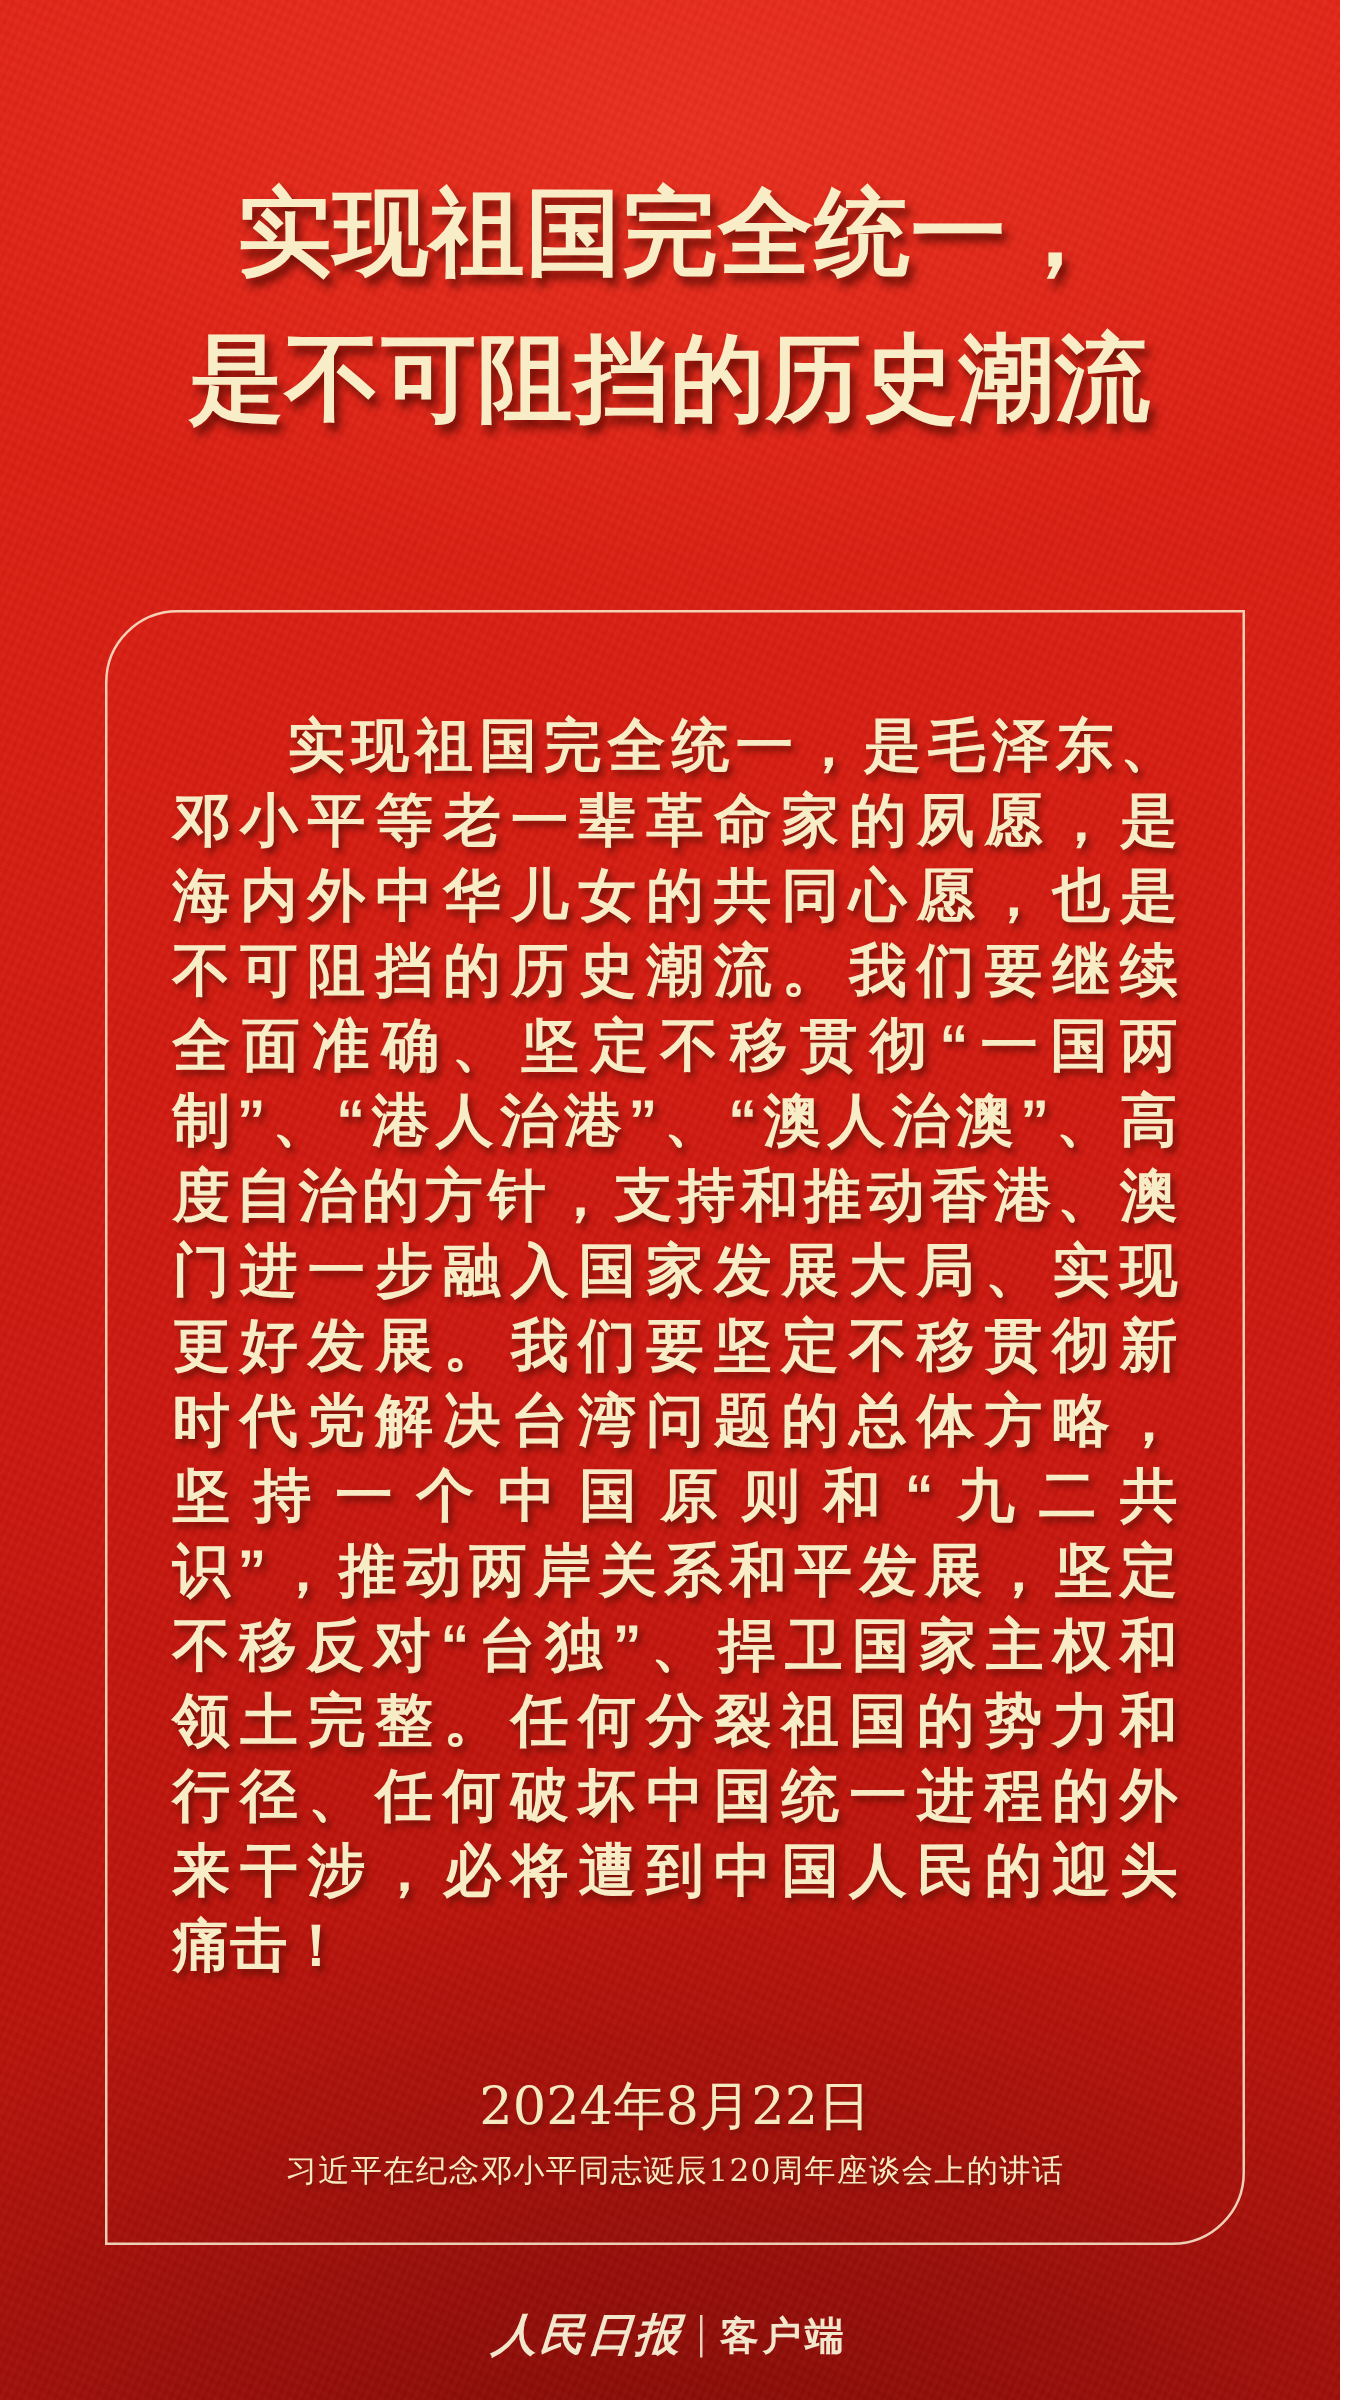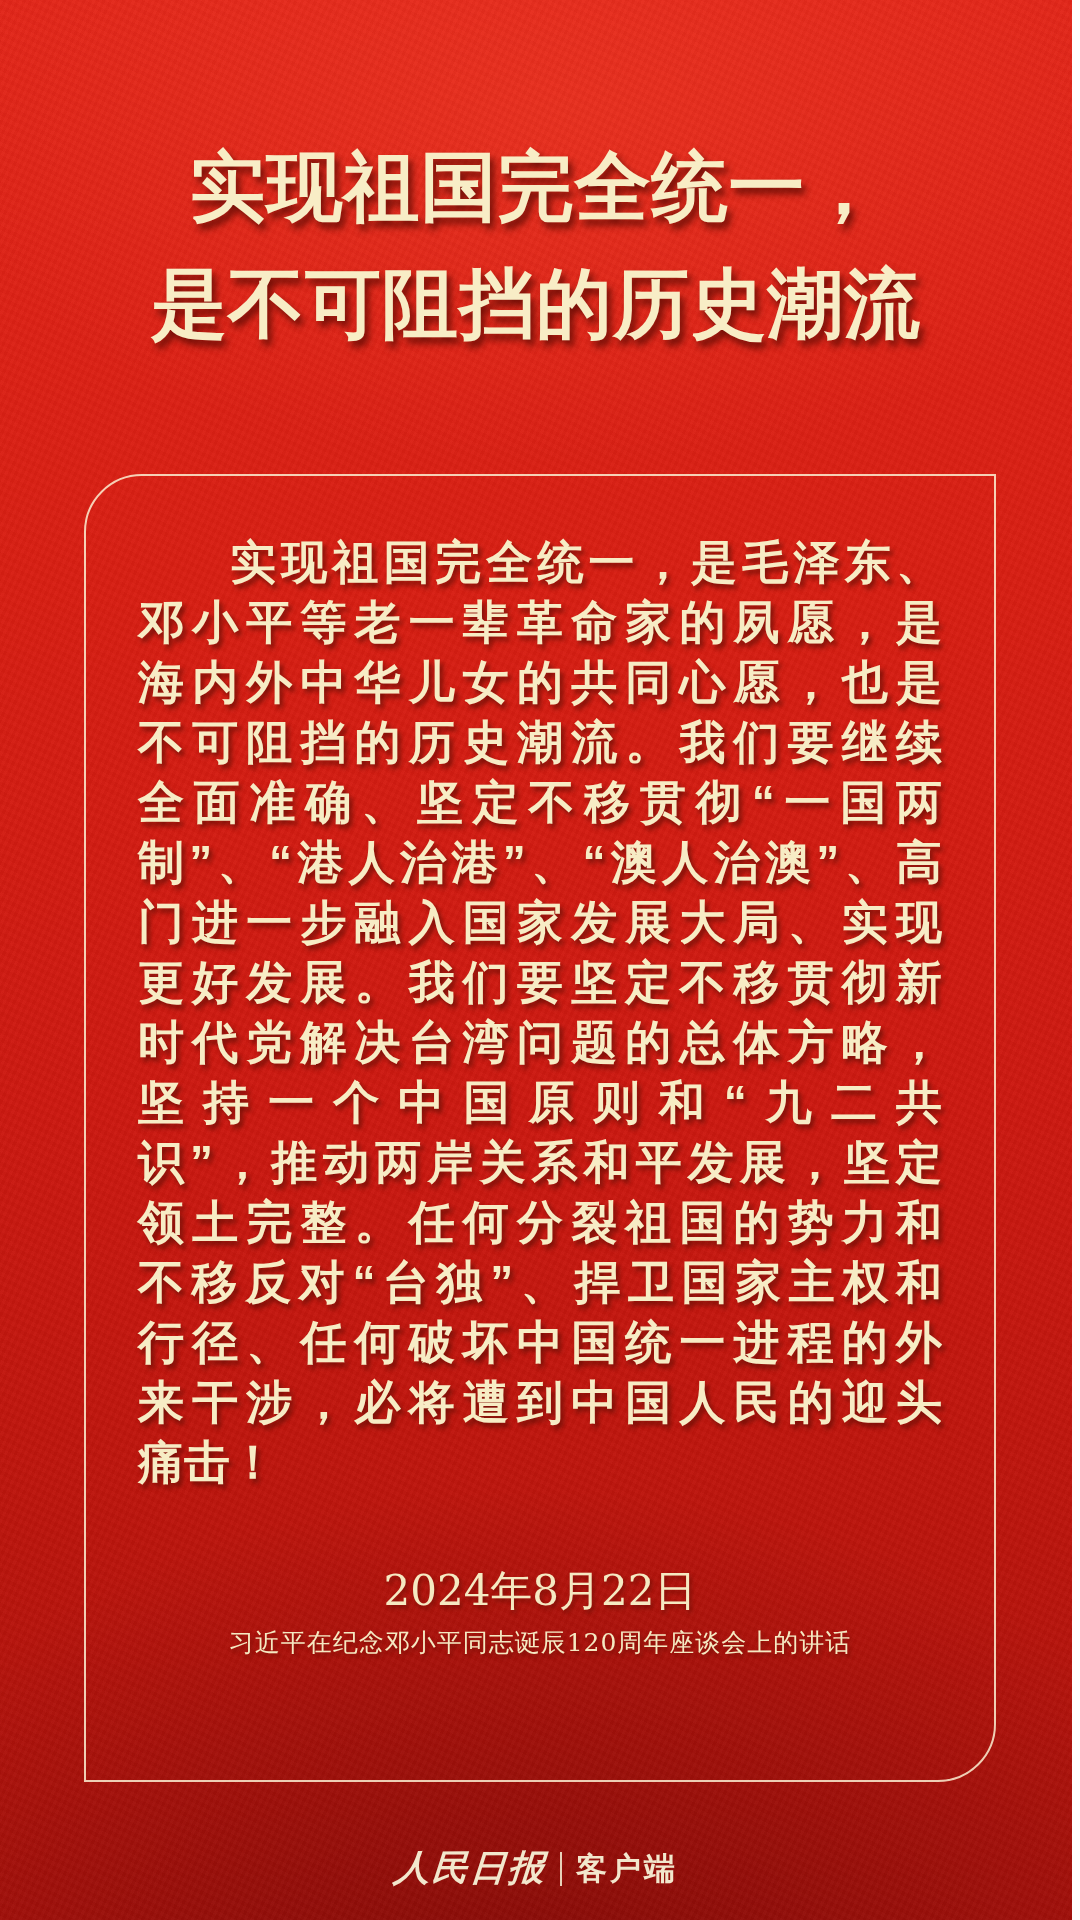--- a/index.html
+++ b/index.html
@@ -34,25 +34,25 @@
     font-weight: bold;
     font-size: 76px;
     line-height: 117px;
     letter-spacing: 1px;
     text-shadow: 4px 6px 7px rgba(96,10,4,0.85);
     z-index: 2;
   }
 
   .quote-box {
     position: absolute;
-    left: 84px; top: 474px;
+    left: 84px; top: 488px;
     width: 912px; height: 1308px;
     border: 2px solid rgba(252,240,210,0.85);
     border-radius: 58px 0 58px 0;
-    padding: 56px 52px 0 52px;
+    padding: 76px 52px 0 52px;
     z-index: 2;
   }
 
   .paragraph { width: 100%; }
   .q-line {
     color: #f7ecc5;
     font-weight: bold;
     font-size: 46px;
     line-height: 60px;
     text-align: justify;
@@ -113,27 +113,28 @@
   </div>
 
   <div class="quote-box">
     <div class="paragraph">
         <div class="q-line first">实现祖国完全统一，是毛泽东、</div>
         <div class="q-line">邓小平等老一辈革命家的夙愿，是</div>
         <div class="q-line">海内外中华儿女的共同心愿，也是</div>
         <div class="q-line">不可阻挡的历史潮流。我们要继续</div>
         <div class="q-line">全面准确、坚定不移贯彻“一国两</div>
         <div class="q-line">制”、“港人治港”、“澳人治澳”、高</div>
+        <div class="q-line">度自治的方针，支持和推动香港、澳</div>
         <div class="q-line">门进一步融入国家发展大局、实现</div>
         <div class="q-line">更好发展。我们要坚定不移贯彻新</div>
         <div class="q-line">时代党解决台湾问题的总体方略，</div>
         <div class="q-line">坚持一个中国原则和“九二共</div>
         <div class="q-line">识”，推动两岸关系和平发展，坚定</div>
+        <div class="q-line">不移反对“台独”、捍卫国家主权和</div>
         <div class="q-line">领土完整。任何分裂祖国的势力和</div>
-        <div class="q-line">不移反对“台独”、捍卫国家主权和</div>
         <div class="q-line">行径、任何破坏中国统一进程的外</div>
         <div class="q-line">来干涉，必将遭到中国人民的迎头</div>
         <div class="q-line last">痛击！</div>
       </div>
 
     <div class="quote-meta">
       <div class="quote-date">2024年8月22日</div>
       <div class="quote-source">习近平在纪念邓小平同志诞辰120周年座谈会上的讲话</div>
     </div>
   </div>

